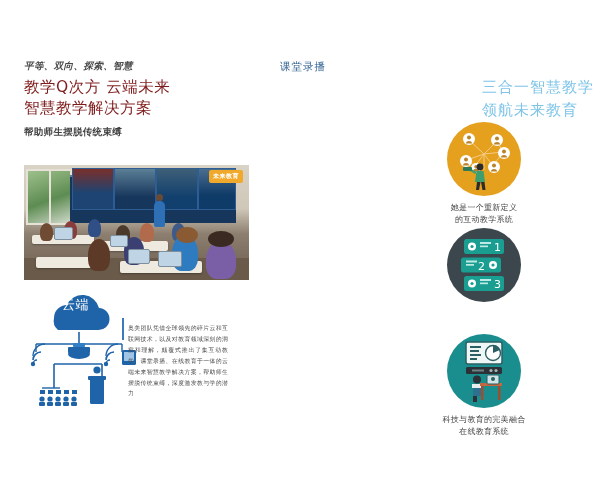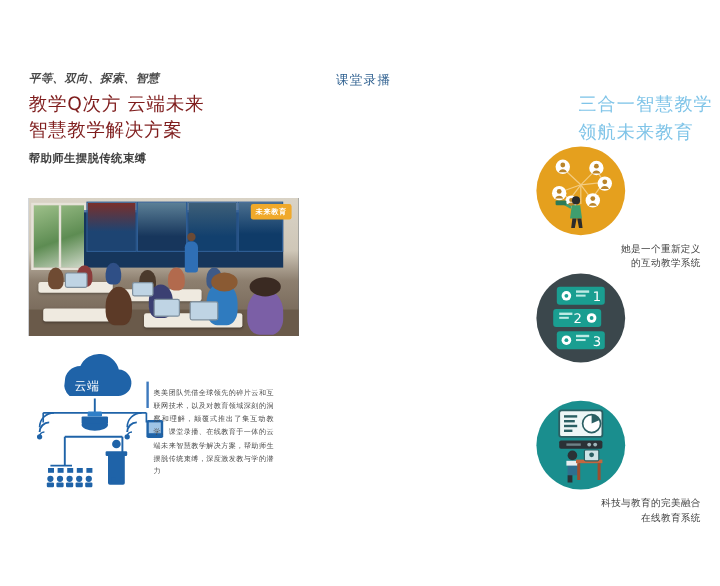--- a/index.html
+++ b/index.html
@@ -53,21 +53,21 @@
   .ph-floor{position:absolute;left:0;bottom:0;width:100%;height:22px;background:#6a5a4a;}
   .ph-badge{
     position:absolute;right:6px;top:5px;background:#f0a92a;color:#ffffff;
     font-size:6px;padding:2px 4px;border-radius:2px;letter-spacing:.5px;font-weight:bold;
   }
 
   
   .diagram{position:absolute;left:24px;top:292px;width:120px;height:118px;}
   .diagram svg{display:block;}
   .cloud-label{
-    position:absolute;left:38px;top:23px;color:#ffffff;font-size:10px;letter-spacing:.5px;
+    position:absolute;left:38px;top:4px;color:#ffffff;font-size:13px;letter-spacing:.5px;
   }
 
   
   .body-copy{
     position:absolute;left:128px;top:317px;width:100px;
     font-size:5.9px;line-height:1.85;color:#4a4a4a;text-align:justify;
     letter-spacing:.1px;
   }
   .copy-bar{position:absolute;left:122px;top:318px;width:2px;height:22px;background:#3d79bd;}
 
@@ -75,21 +75,21 @@
   .center-label{
     position:absolute;left:280px;top:60px;font-size:10.5px;color:#2d5f8f;
     letter-spacing:1px;
   }
 
   
   .right-title{
     position:absolute;right:6px;top:76px;text-align:left;
     font-size:15px;line-height:1.5;color:#7fc4e8;letter-spacing:1px;white-space:pre-line;
   }
-  .feature{position:absolute;width:200px;left:384px;text-align:right;}
+  .feature{position:absolute;width:200px;left:384px;text-align:center;}
   .f1{top:122px;}
   .f2{top:228px;}
   .f3{top:334px;}
   .circle{
     width:74px;height:74px;border-radius:50%;margin:0 auto;position:relative;overflow:hidden;
   }
   .c-orange{background:#e5a01e;}
   .c-dark{background:#3b474c;}
   .c-teal{background:#1a8e8e;}
   .feat-cap{

